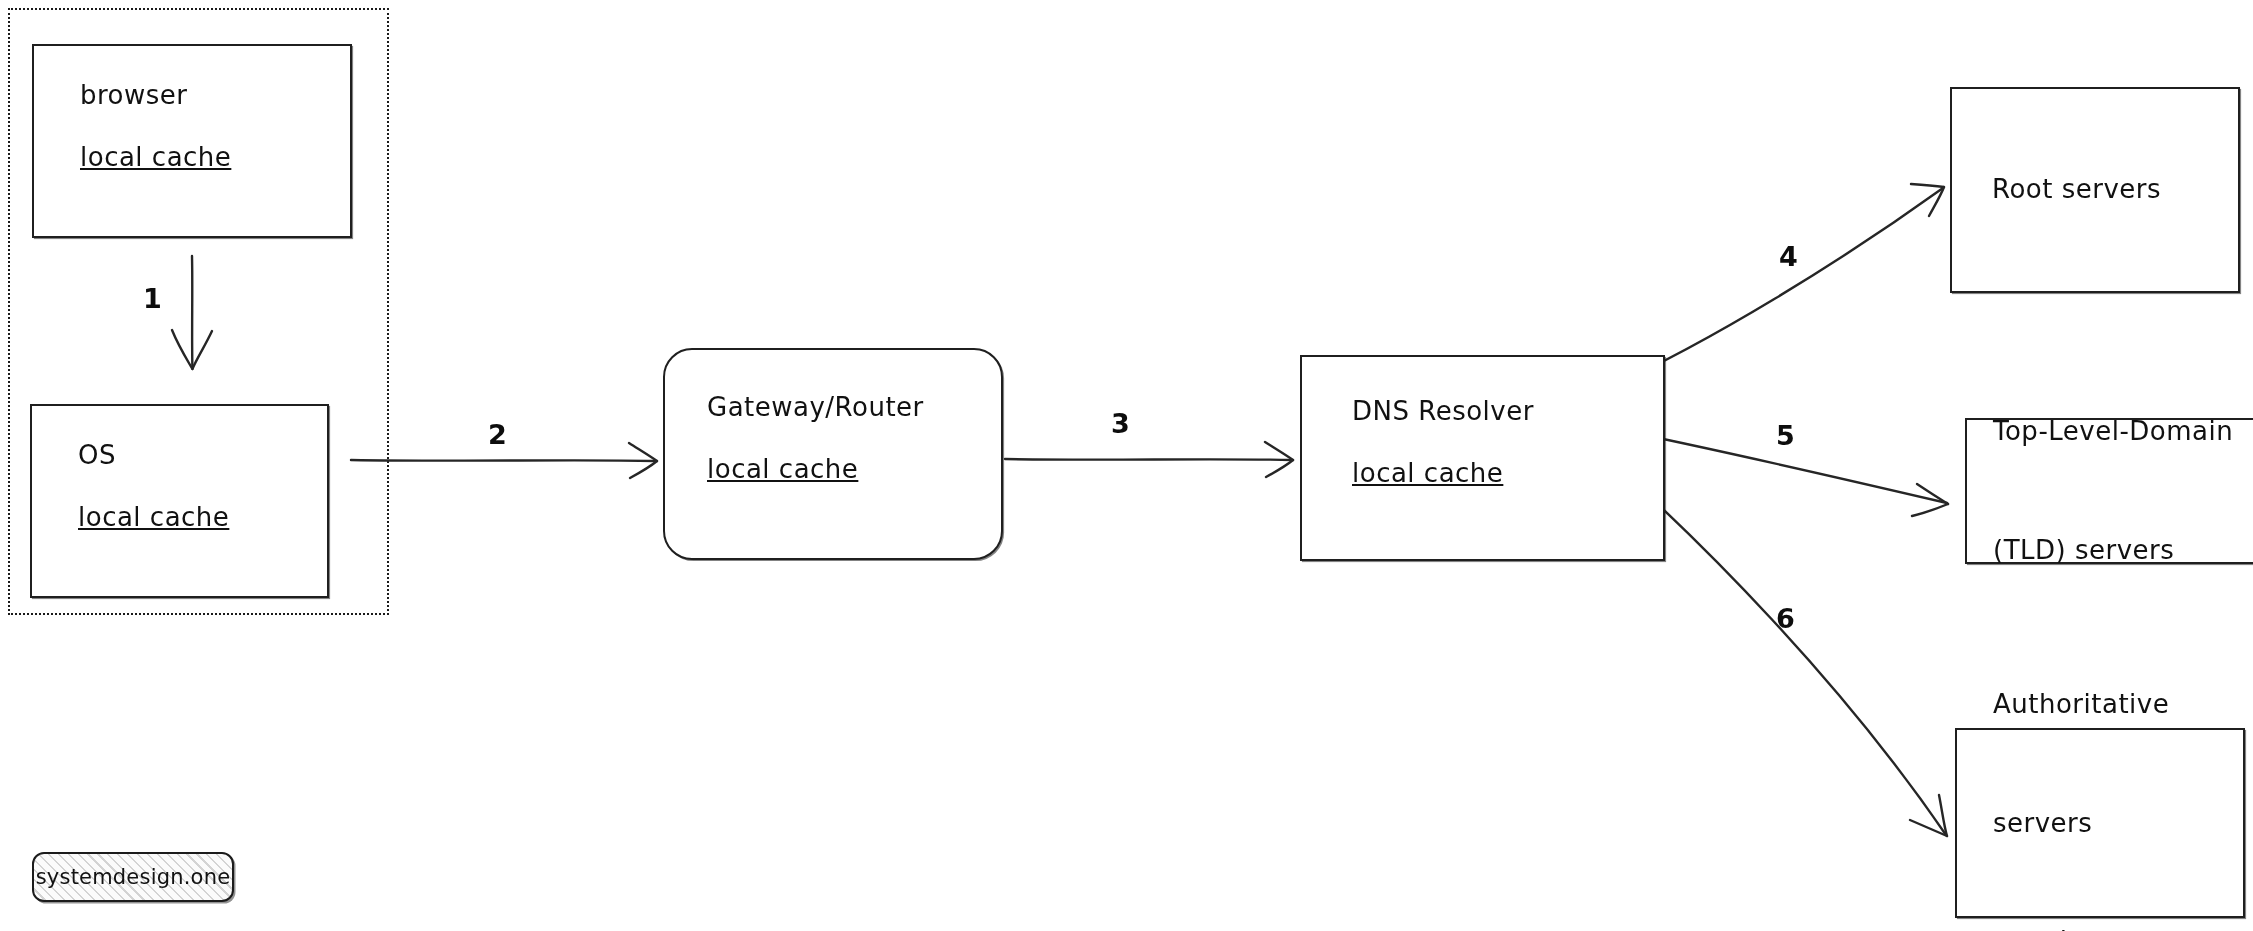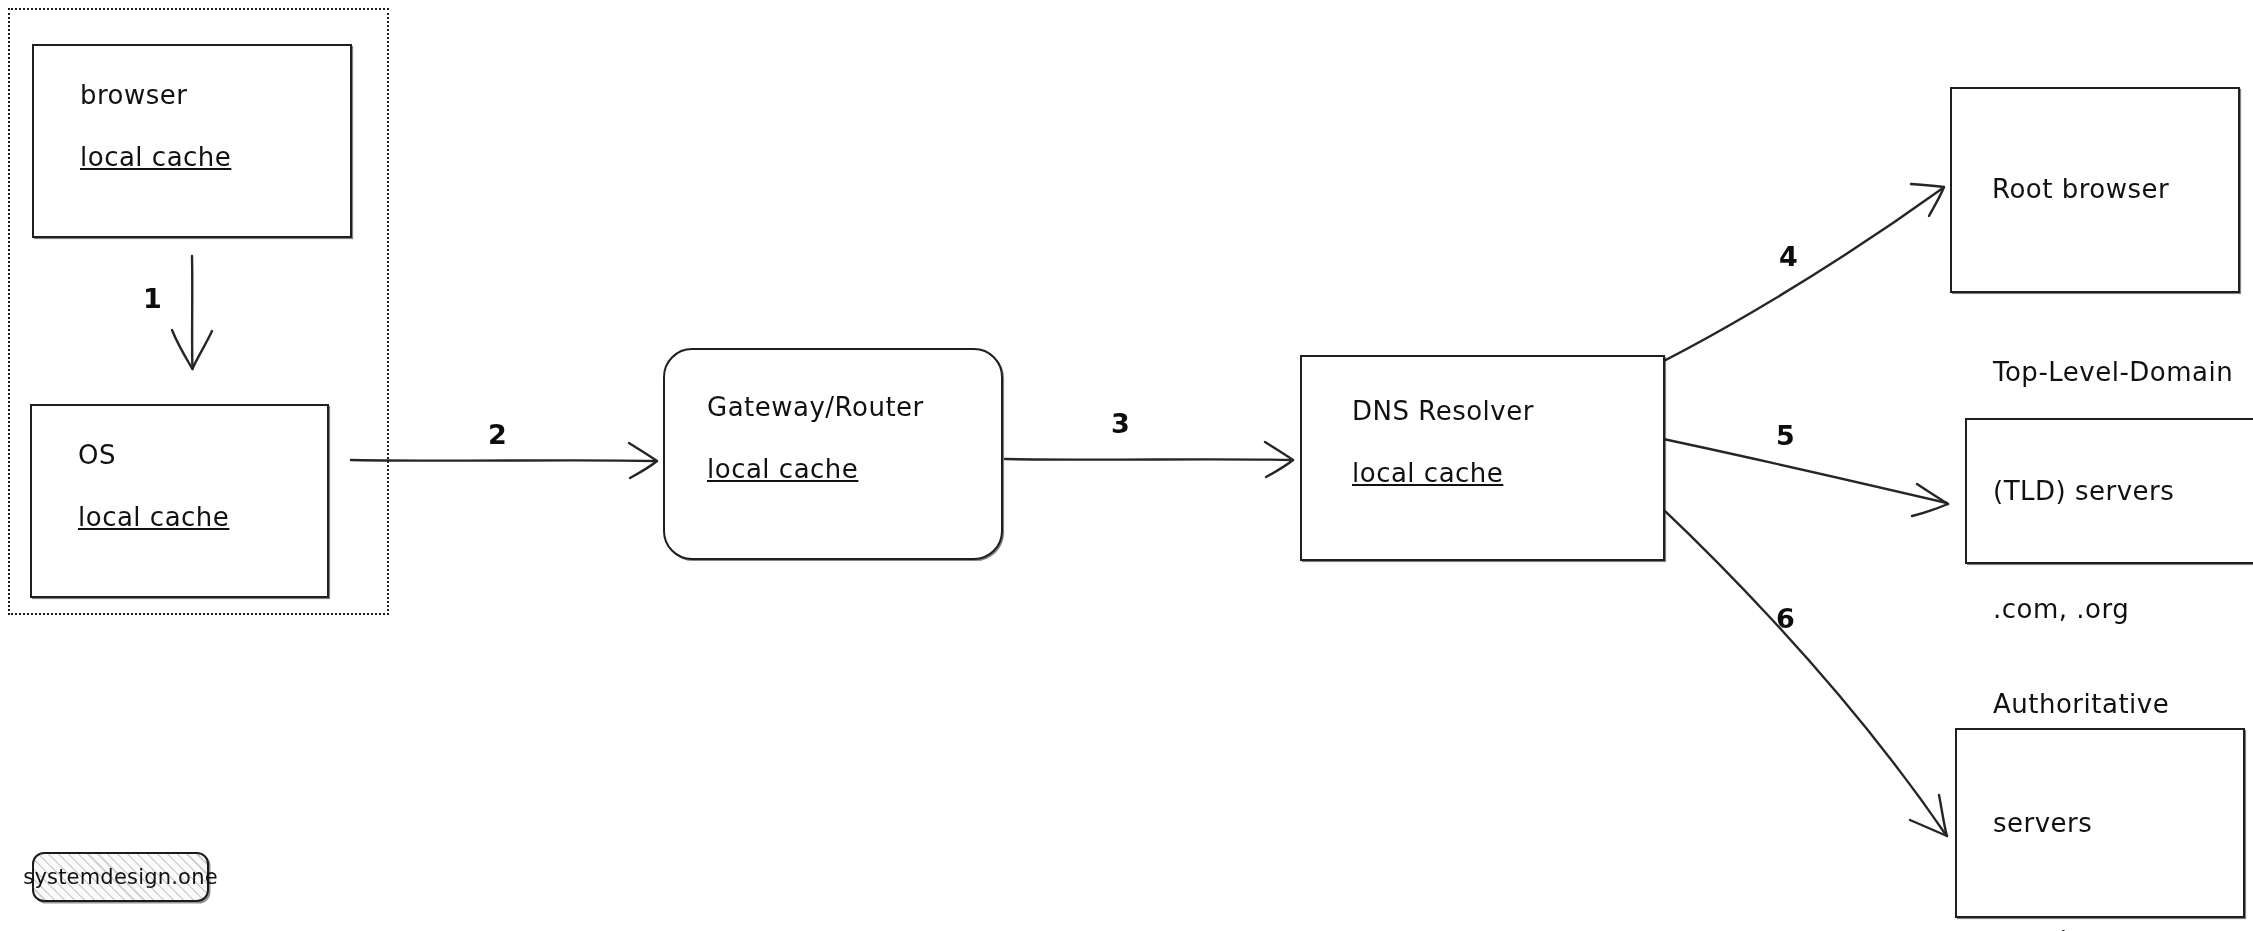--- a/index.html
+++ b/index.html
@@ -62,21 +62,21 @@
     font-family: "DejaVu Sans", sans-serif;
     font-size: 27px;
     font-weight: 600;
     white-space: pre;
   }
   
   .badge {
     position: absolute;
     left: 32px;
     top: 852px;
-    width: 177px;
+    width: 202px;
     height: 50px;
     border: 2.5px solid #1c1c1c;
     border-radius: 12px;
     box-sizing: border-box;
     display: flex;
     align-items: center;
     justify-content: center;
     background-color: #fbfbfb;
     background-image: repeating-linear-gradient(
       45deg,
@@ -157,28 +157,27 @@
     <div class="node-text two-line-a" style="top:38px; left:42px;">Gateway/Router</div>
     <div class="node-text two-line-b" style="top:100px; left:42px;">local cache</div>
   </div>
 
   <div class="node" style="left:1300px; top:355px; width:365px; height:206px;">
     <div class="node-text two-line-a" style="top:35px; left:50px;">DNS Resolver</div>
     <div class="node-text two-line-b" style="top:97px; left:50px;">local cache</div>
   </div>
 
   <div class="node" style="left:1950px; top:87px; width:290px; height:206px;">
-    <div class="node-text centered-single" style="left:40px;">Root browser</div>
+    <div class="node-text centered-single" style="left:40px;">Root servers</div>
   </div>
 
   <div class="node" style="left:1958px; top:418px; width:290px; height:146px;margin-left:7px;">
     <div class="node-text block-3" style="left:26px;">
       <div>Top-Level-Domain</div>
       <div>(TLD) servers</div>
-      <div>.com, .org</div>
     </div>
   </div>
 
   <div class="node" style="left:1955px; top:728px; width:290px; height:190px;">
     <div class="node-text block-3" style="left:36px;">
       <div>Authoritative</div>
       <div>servers</div>
       <div>google.com</div>
     </div>
   </div>

